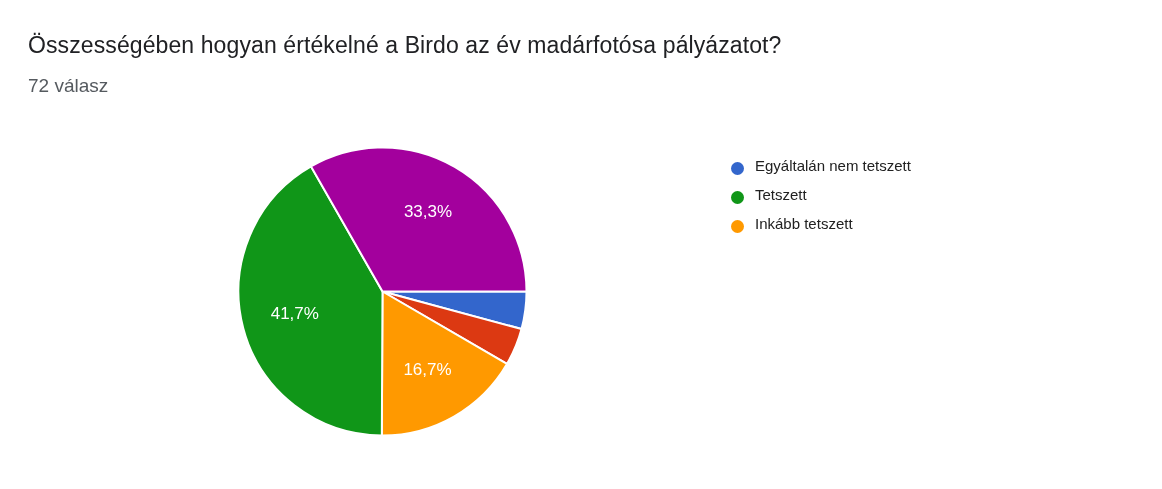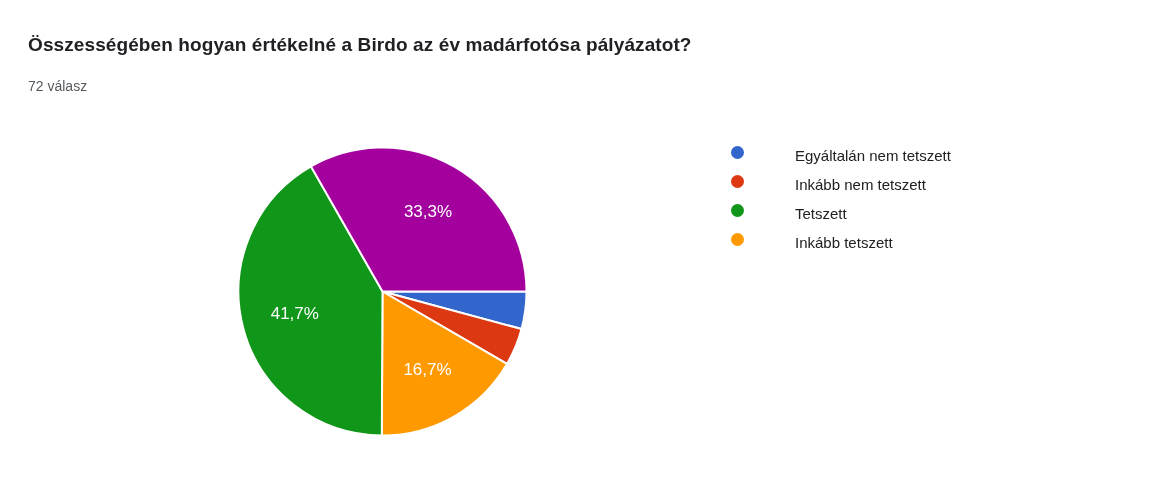--- a/index.html
+++ b/index.html
@@ -16,32 +16,32 @@
     position: relative;
   }
   #root {
     position: absolute;
     inset: 0;
   }
   .title {
     position: absolute;
     left: 28px;
     top: 32px;
-    font-size: 19px;
+    font-size: 23px;
     line-height: 26px;
-    font-weight: 700;
+    font-weight: 400;
     color: #202124;
     letter-spacing: 0.1px;
     white-space: nowrap;
   }
   .subtitle {
     position: absolute;
     left: 28px;
     top: 76px;
-    font-size: 14px;
+    font-size: 19px;
     line-height: 20px;
     font-weight: 400;
     color: #555a5f;
     white-space: nowrap;
   }
   .chart-area {
     position: absolute;
     left: 0;
     top: 110px;
     width: 1162px;
@@ -67,23 +67,22 @@
     dominant-baseline: middle;
   }
   .legend {
     position: absolute;
     left: 731px;
     top: 36px;
     width: 260px;
   }
   .legend-item {
     display: flex;
-    align-items: flex-start;
+    align-items: flex-end;
     height: 29px;
-    gap: 40px;
   }
   .legend-dot {
     width: 13px;
     height: 13px;
     border-radius: 50%;
     flex: 0 0 13px;
     margin-right: 11px;
   }
   .legend-label {
     font-size: 15px;
@@ -118,24 +117,20 @@
           </g>
       </svg>
     </div>
 
     <div class="legend" id="legend">
         <div class="legend-item">
           <span class="legend-dot" style="background: rgb(51, 102, 204);"></span>
           <span class="legend-label">Egyáltalán nem tetszett</span>
         </div>
         <div class="legend-item">
-          <span class="legend-dot" style="background: rgb(220, 57, 18);"></span>
-          <span class="legend-label">Inkább nem tetszett</span>
-        </div>
-        <div class="legend-item">
           <span class="legend-dot" style="background: rgb(16, 150, 24);"></span>
           <span class="legend-label">Tetszett</span>
         </div>
         <div class="legend-item">
           <span class="legend-dot" style="background: rgb(255, 153, 0);"></span>
           <span class="legend-label">Inkább tetszett</span>
         </div>
       </div>
 
   </div>

